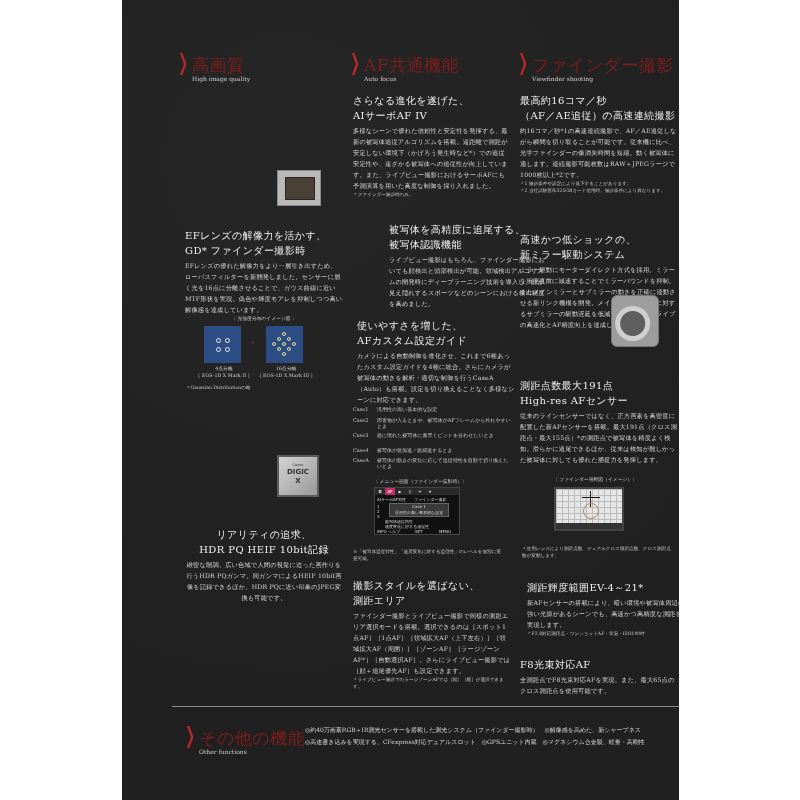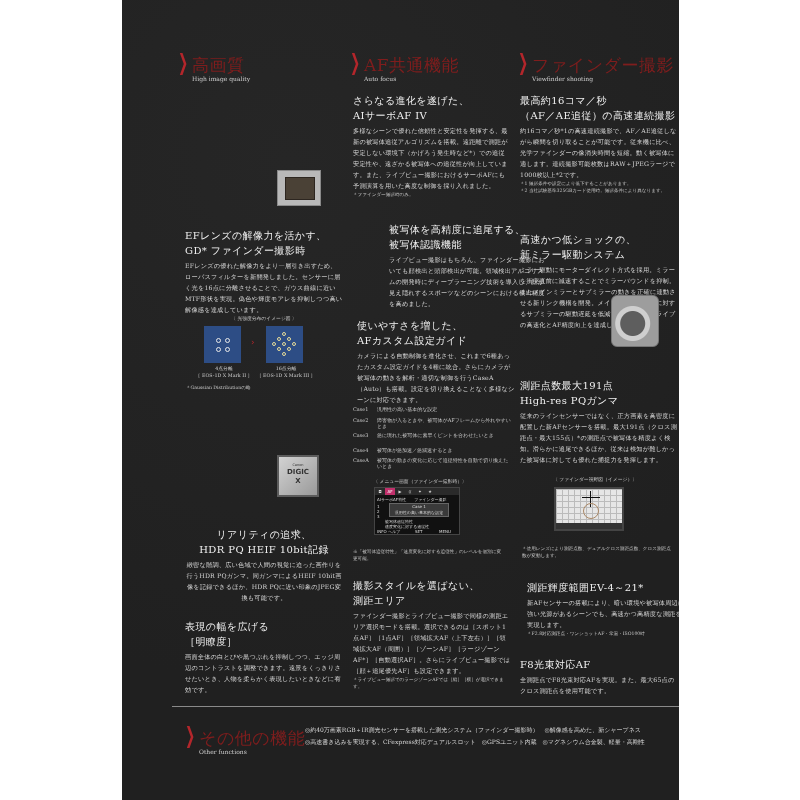--- a/index.html
+++ b/index.html
@@ -98,25 +98,20 @@
     <div class="nm">DIGIC</div>
     <div class="nm">X</div>
   </div>
 
   <div class="block" style="left:185px; top:527px; width:158px;text-align:center;">
     <div class="h">リアリティの追求、</div>
     <div class="h">HDR PQ HEIF 10bit記録</div>
     <div class="p" style="margin-top:2px;">緻密な階調、広い色域で人間の視覚に迫った画作りを行うHDR PQガンマ。同ガンマによるHEIF 10bit画像を記録できるほか、HDR PQに近い印象のJPEG変換も可能です。</div>
   </div>
 
-  <div class="block" style="left:185px; top:619px; width:158px;">
-    <div class="h">表現の幅を広げる</div>
-    <div class="h">［明瞭度］</div>
-    <div class="p" style="margin-top:2px;">画面全体の白とびや黒つぶれを抑制しつつ、エッジ周辺のコントラストを調整できます。遠景をくっきりさせたいとき、人物を柔らかく表現したいときなどに有効です。</div>
-  </div>
 
   <div class="sec-head" style="left:350px; top:50px;">
     <span class="chev">❯</span>
     <span class="title">AF共通機能</span>
     <span class="sub">Auto focus</span>
   </div>
 
   <div class="block" style="left:353px; top:93px; width:158px;">
     <div class="h">さらなる進化を遂げた、</div>
     <div class="h">AIサーボAF IV</div>
@@ -208,21 +203,21 @@
     <div class="h">高速かつ低ショックの、</div>
     <div class="h">新ミラー駆動システム</div>
     <div class="p" style="margin-top:2px; width:100%;">
       <span>ミラー駆動にモーターダイレクト方式を採用。ミラーを衝突直前に減速することでミラーバウンドを抑制。またメインミラーとサブミラーの動きを正確に連動させる新リンク機構を開発。メインミラーの駆動に対するサブミラーの駆動遅延を低減することで、ドライブの高速化とAF精度向上を達成しています。</span>
     </div>
   </div>
   <div class="mirror" style="left:611px; top:295px;"></div>
 
   <div class="block" style="left:520px; top:378px; width:158px;">
     <div class="h">測距点数最大191点</div>
-    <div class="h">High-res PQガンマ</div>
+    <div class="h">High-res AFセンサー</div>
     <div class="p" style="margin-top:2px;">従来のラインセンサーではなく、正方画素を高密度に配置した新AFセンサーを搭載。最大191点（クロス測距点・最大155点）*の測距点で被写体を精度よく検知。滑らかに追尾できるほか、従来は検知が難しかった被写体に対しても優れた捕捉力を発揮します。</div>
   </div>
   <div class="cap" style="position:absolute; left:540px; top:476px; width:110px;">〈 ファインダー視野図（イメージ）〉</div>
   <div class="vf" style="left:554px; top:487px;">
     <span class="cross-v"></span>
     <span class="cross-h"></span>
     <span class="circ"></span>
     <span class="bar"></span>
   </div>
   <div class="note" style="position:absolute; left:522px; top:545px; width:150px;">＊使用レンズにより測距点数、デュアルクロス測距点数、クロス測距点数が変動します。</div>

